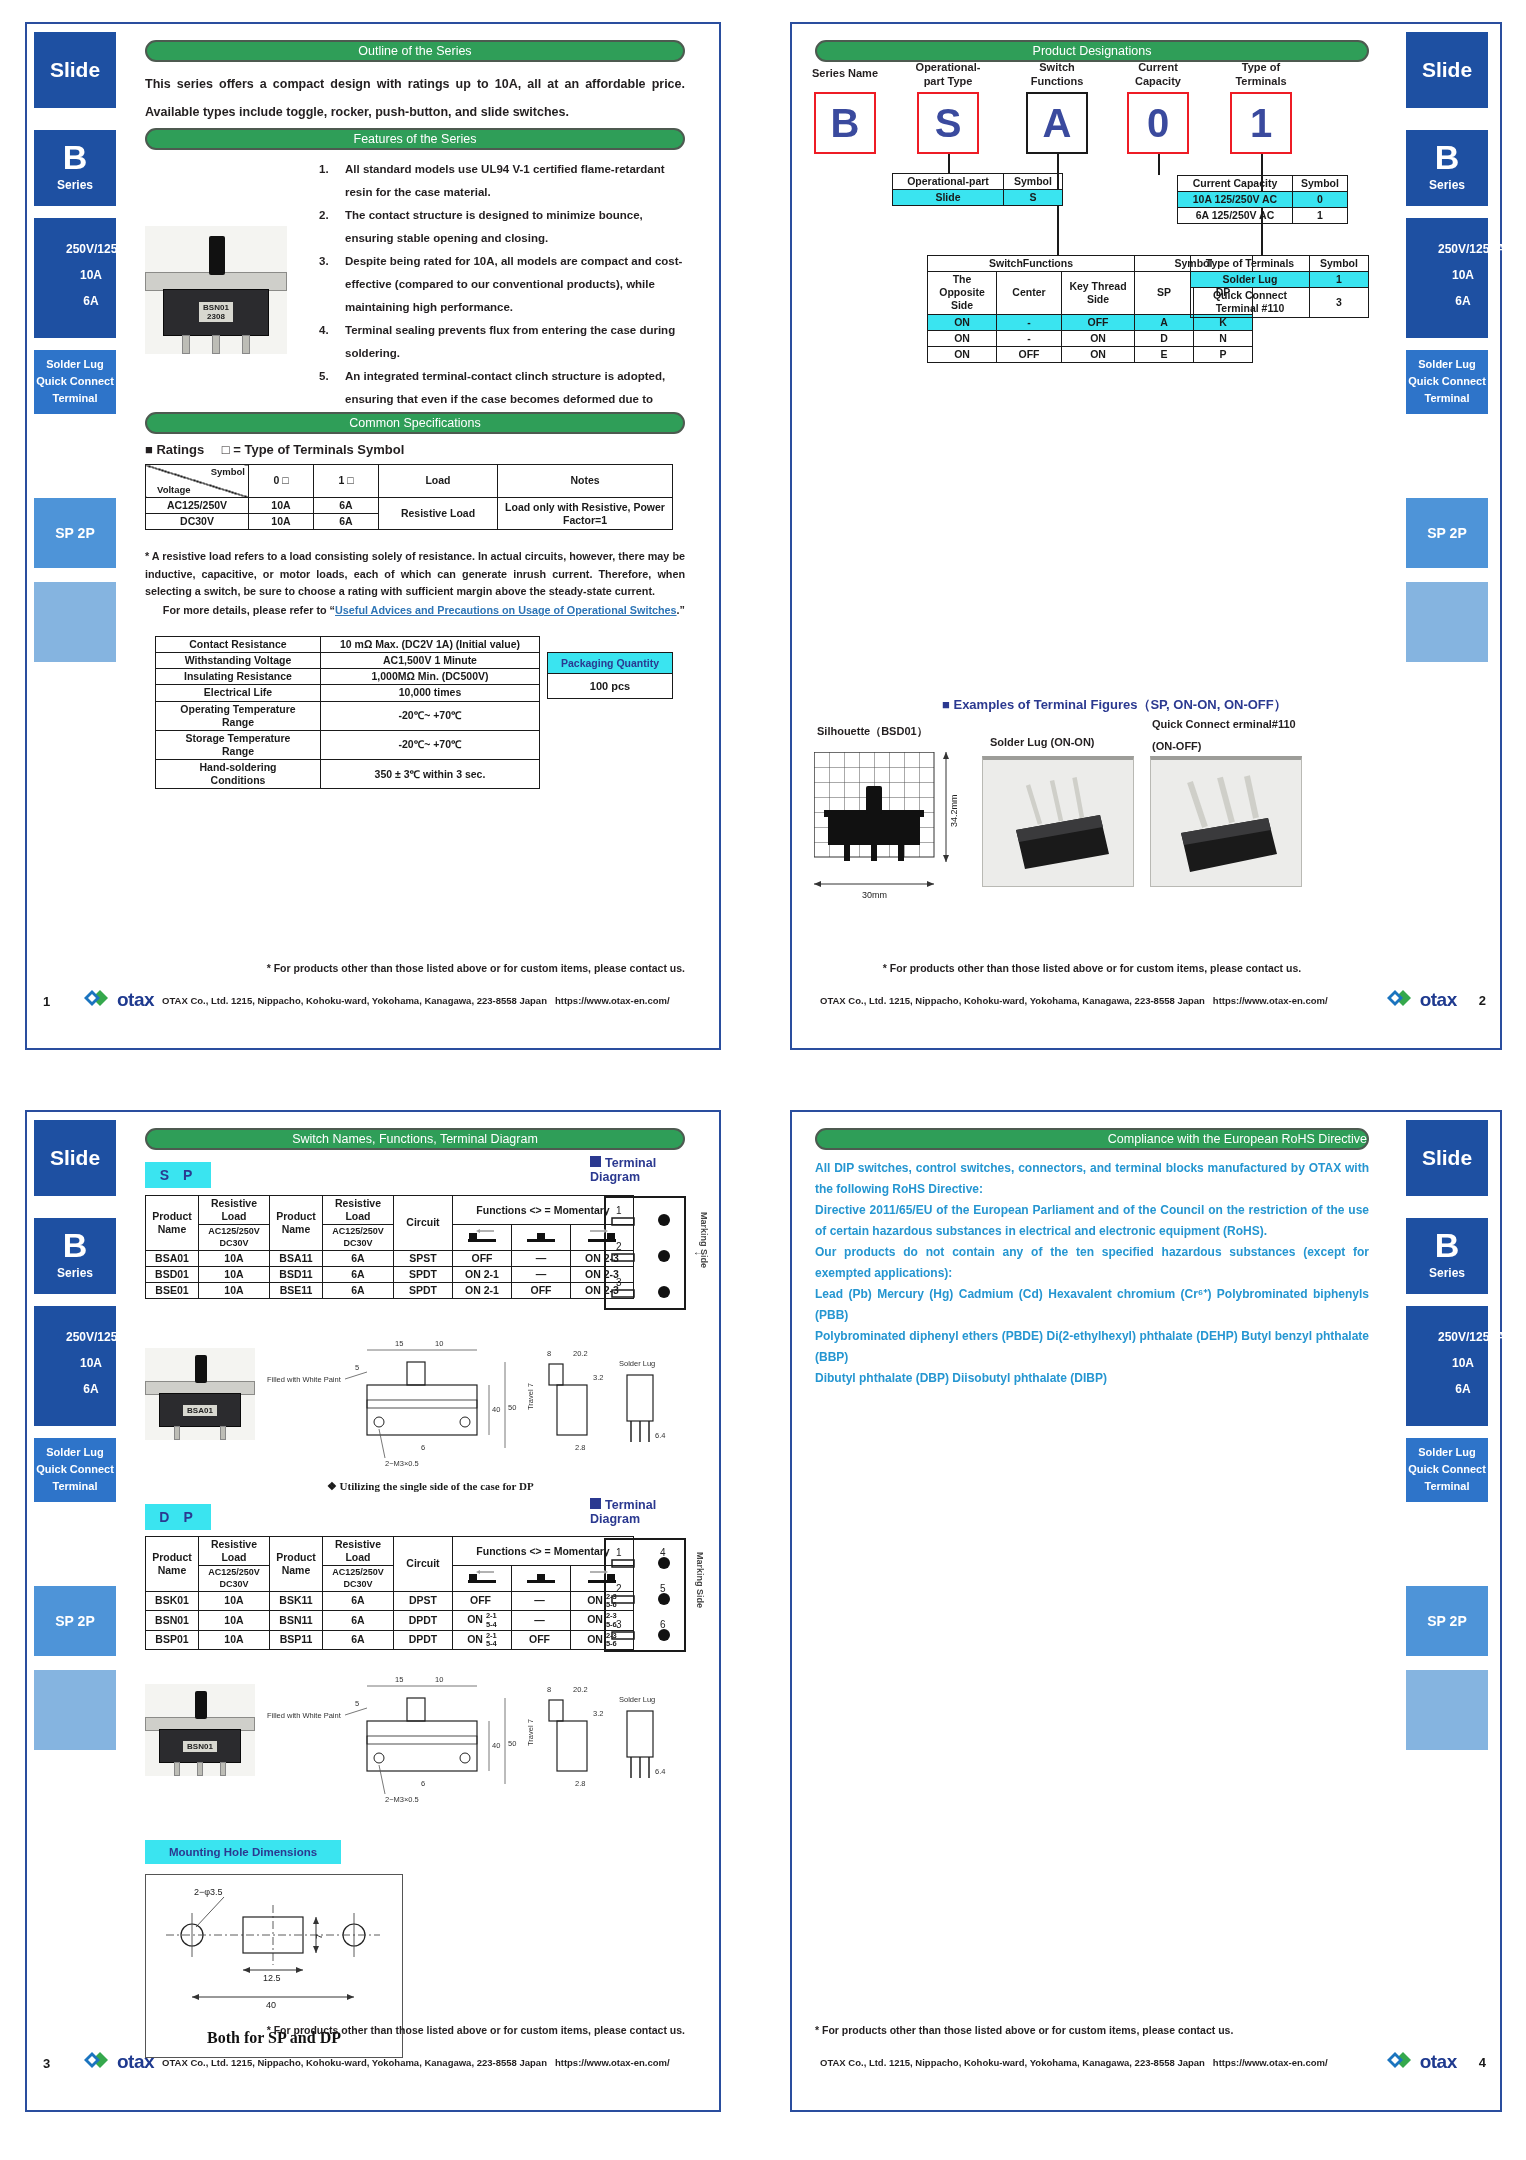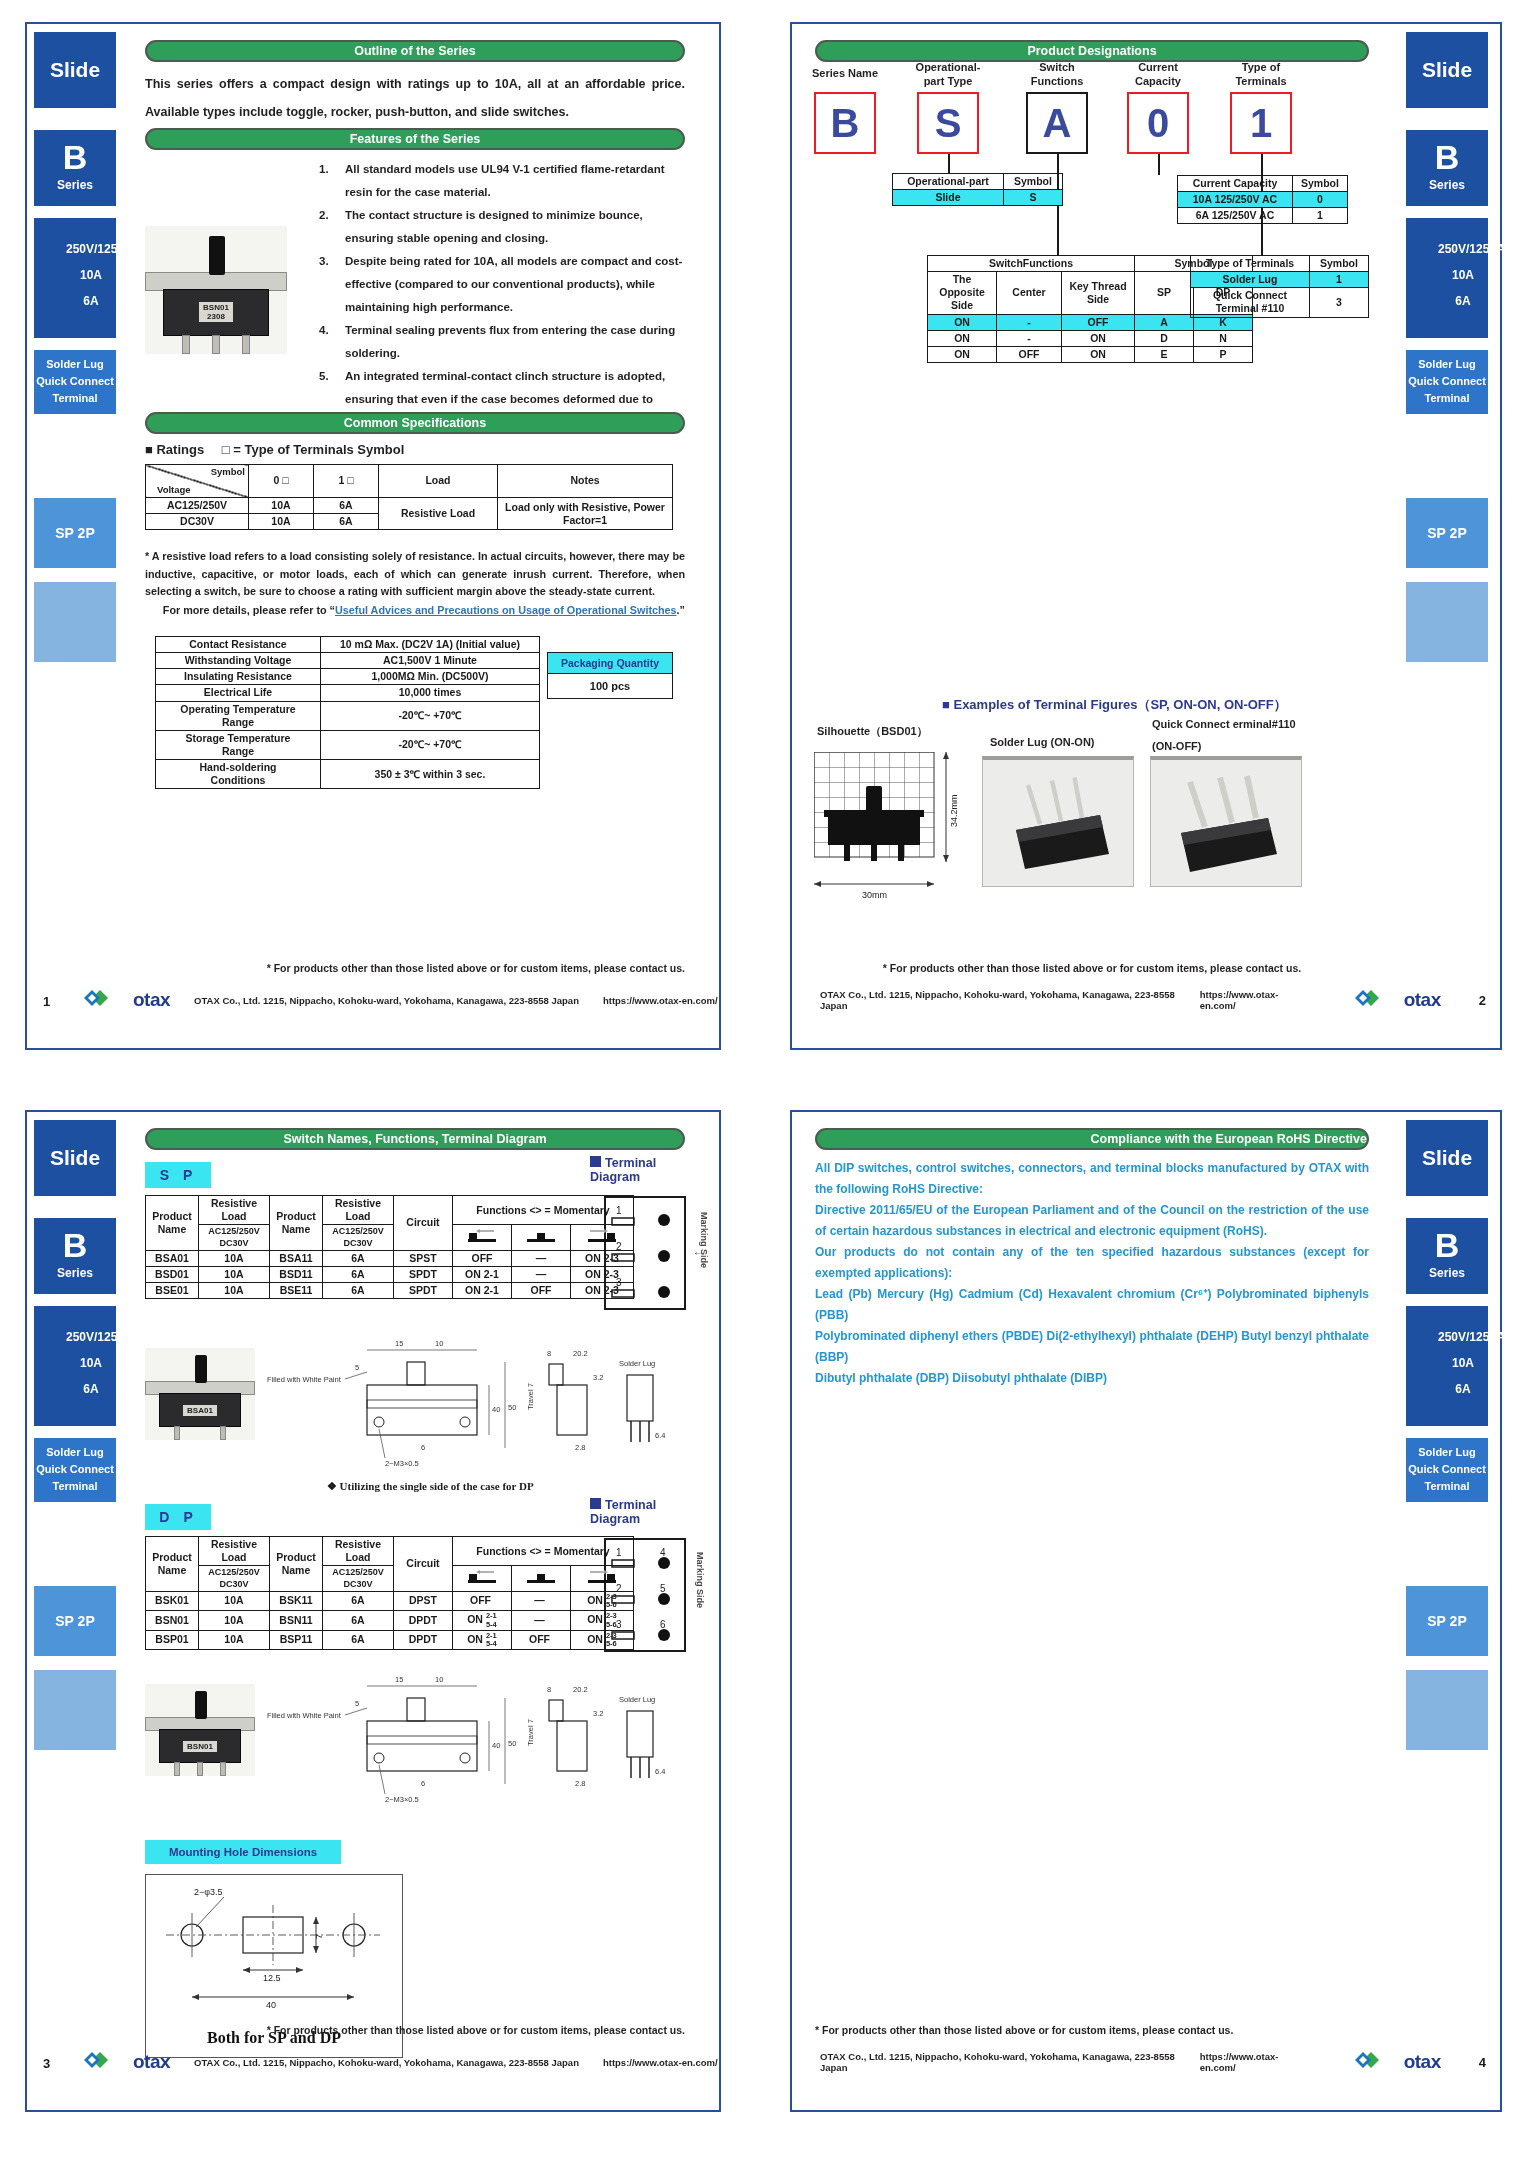--- a/index.html
+++ b/index.html
@@ -19,21 +19,21 @@
   .sb-slide{top:8px;height:76px;background:#1e50a2;font-size:21px;line-height:76px;}
   .sb-series{top:106px;height:76px;background:#1e50a2;padding-top:10px;}
   .sb-series .big{font-size:34px;line-height:34px;}
   .sb-series .sm{font-size:12px;margin-top:4px;}
   .sb-rat{top:194px;height:120px;background:#1e50a2;font-size:12px;padding-top:18px;line-height:26px;padding-left:32px;}
   .sb-term{top:326px;height:64px;background:#2e74c9;font-size:11px;padding-top:6px;line-height:17px;}
   .sb-pole{top:474px;height:70px;background:#4e94d8;font-size:14px;line-height:70px;}
   .sb-empty{top:558px;height:80px;background:#85b4e0;}
   
   .pill{position:absolute;height:22px;background:#2f9e58;border:2px solid #4d5a50;border-radius:12px;
-        color:#fff;font-weight:bold;font-size:12.5px;text-align:center;line-height:19px;box-sizing:border-box;}
+        color:#fff;font-weight:normal;font-size:12.5px;text-align:center;line-height:19px;box-sizing:border-box;}
   
   .tbl{border-collapse:collapse;position:absolute;table-layout:fixed;}
   .tbl th,.tbl td{border:1.5px solid #1a1a1a;font-weight:bold;color:#1a1a1a;text-align:center;
         vertical-align:middle;padding:1px 3px;font-size:10.5px;line-height:1.25;}
   .cyanrow td{background:#3ae4f0;}
   .navy{color:#2b3990;}
   
   .diag{position:relative;background:
      linear-gradient(to top right,transparent 48.8%,#1a1a1a 48.8%,#1a1a1a 51.2%,transparent 51.2%);}
   .diag .dt{position:absolute;top:1px;right:3px;font-size:9.5px;}
@@ -81,21 +81,21 @@
        margin-left:3px;font-weight:bold;}
   .note-serif{font-family:"Liberation Serif",serif;font-weight:bold;font-size:11px;color:#1a1a1a;}
   .mount-box{position:absolute;border:1.5px solid #555;}
   .mount-cap{position:absolute;width:100%;text-align:center;font-family:"Liberation Serif",serif;
              font-weight:bold;font-size:16px;color:#111;}
   
   .rohs{font-weight:bold;font-size:12px;line-height:21px;text-align:justify;color:#2596d1;margin:0 0 0 0;}
   
   .contact{position:absolute;font-weight:bold;font-size:10.5px;color:#231f20;}
   .pnum{position:absolute;font-weight:bold;font-size:13px;color:#1a1a1a;}
-  .frow{position:absolute;display:flex;align-items:center;gap:24px;}
+  .frow{position:absolute;display:flex;align-items:center;gap:8px;}
   .wordmark{font-weight:bold;font-size:19px;color:#1f3a8f;letter-spacing:-0.5px;}
   .addr{font-weight:bold;font-size:9.5px;color:#231f20;}
   .url{font-weight:bold;font-size:9.5px;color:#231f20;}
   svg text{font-family:"Liberation Sans",sans-serif;}
 </style>
 </head>
 <body>
 
 <div class="page" id="p1">
 

